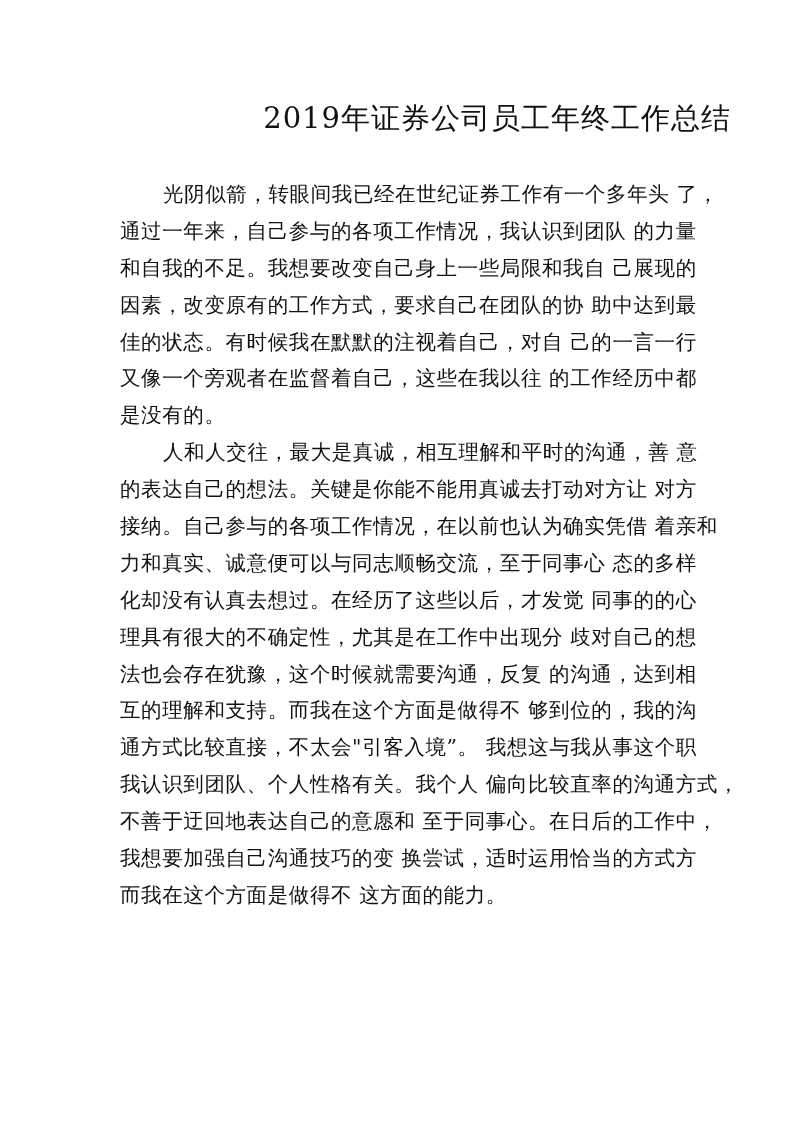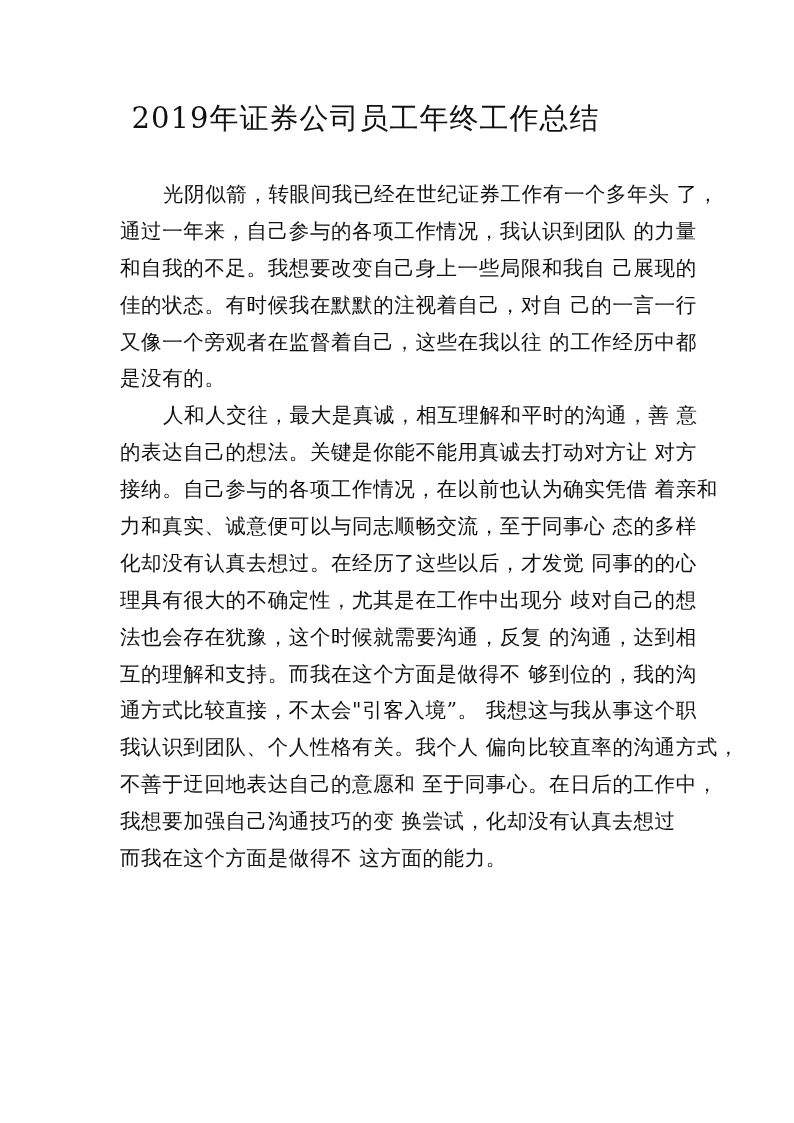--- a/index.html
+++ b/index.html
@@ -1,46 +1,47 @@
 <!DOCTYPE html>
 <html><head>
 <meta charset="utf-8">
 <style>
   html, body { margin:0; padding:0; background:#ffffff; }
   body { width:794px; height:1123px; position:relative; overflow:hidden;
          font-family:"DejaVu Serif", "Liberation Serif", serif; color:#111; }
-  .title { position:absolute; top:98px; left:0; width:731px; text-align:center;
+  .title { position:absolute; top:98px; left:0; width:731px; text-align:right;
            font-size:29px; line-height:40px; letter-spacing:1px; }
   .body { position:absolute; top:176px; left:120px; width:560px; }
   .line { font-size:20.5px; line-height:36.9px; height:36.9px; white-space:pre;
           letter-spacing:0.6px; }
   .indent { padding-left:43px; }
 </style>
 </head>
 <body>
 
 <div class="title">2019年证券公司员工年终工作总结</div>
 
 <div class="body">
   <div>
     <div class="line indent">光阴似箭，转眼间我已经在世纪证券工作有一个多年头 了，</div>
     <div class="line">通过一年来，自己参与的各项工作情况，我认识到团队 的力量</div>
     <div class="line">和自我的不足。我想要改变自己身上一些局限和我自 己展现的</div>
+    <div class="line">因素，改变原有的工作方式，要求自己在团队的协 助中达到最</div>
     <div class="line">佳的状态。有时候我在默默的注视着自己，对自 己的一言一行</div>
     <div class="line">又像一个旁观者在监督着自己，这些在我以往 的工作经历中都</div>
     <div class="line">是没有的。</div>
   </div>
   <div>
     <div class="line indent">人和人交往，最大是真诚，相互理解和平时的沟通，善 意</div>
     <div class="line">的表达自己的想法。关键是你能不能用真诚去打动对方让 对方</div>
     <div class="line">接纳。自己参与的各项工作情况，在以前也认为确实凭借 着亲和</div>
     <div class="line">力和真实、诚意便可以与同志顺畅交流，至于同事心 态的多样</div>
     <div class="line">化却没有认真去想过。在经历了这些以后，才发觉 同事的的心</div>
     <div class="line">理具有很大的不确定性，尤其是在工作中出现分 歧对自己的想</div>
     <div class="line">法也会存在犹豫，这个时候就需要沟通，反复 的沟通，达到相</div>
     <div class="line">互的理解和支持。而我在这个方面是做得不 够到位的，我的沟</div>
     <div class="line">通方式比较直接，不太会"引客入境”。 我想这与我从事这个职</div>
     <div class="line">我认识到团队、个人性格有关。我个人 偏向比较直率的沟通方式，</div>
     <div class="line">不善于迂回地表达自己的意愿和 至于同事心。在日后的工作中，</div>
-    <div class="line">我想要加强自己沟通技巧的变 换尝试，化却没有认真去想过</div>
+    <div class="line">我想要加强自己沟通技巧的变 换尝试，适时运用恰当的方式方</div>
     <div class="line">而我在这个方面是做得不 这方面的能力。</div>
   </div>
 </div>
 
 </body></html>

